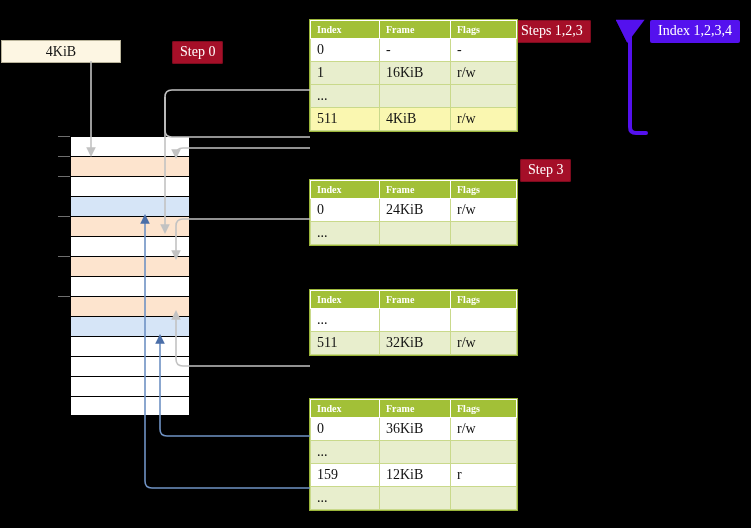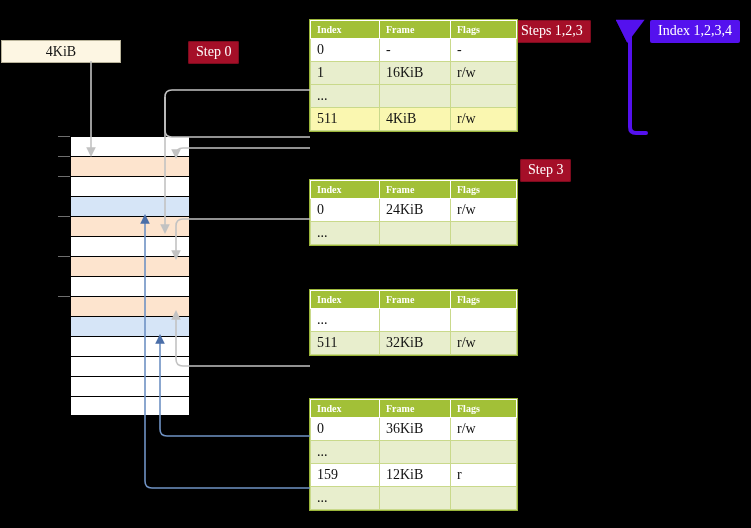--- a/index.html
+++ b/index.html
@@ -27,21 +27,21 @@
     white-space: nowrap;
     border-radius: 2px;
   }
   .badge-red {
     background: #a50f28;
     box-shadow: 0 0 0 1px #7d0b1e inset;
   }
   .badge-purple {
     background: #5411ee;
   }
-  #badge-step0  { left: 188px; top: 41px; }
+  #badge-step0  { left: 172px; top: 41px; }
   #badge-step123{ left: 513px; top: 20px; }
   #badge-step1234{ left: 650px; top: 20px; }
   #badge-step4  { left: 520px; top: 159px; }
 
   
   #kib-box {
     position: absolute;
     left: 1px;
     top: 40px;
     width: 118px;

